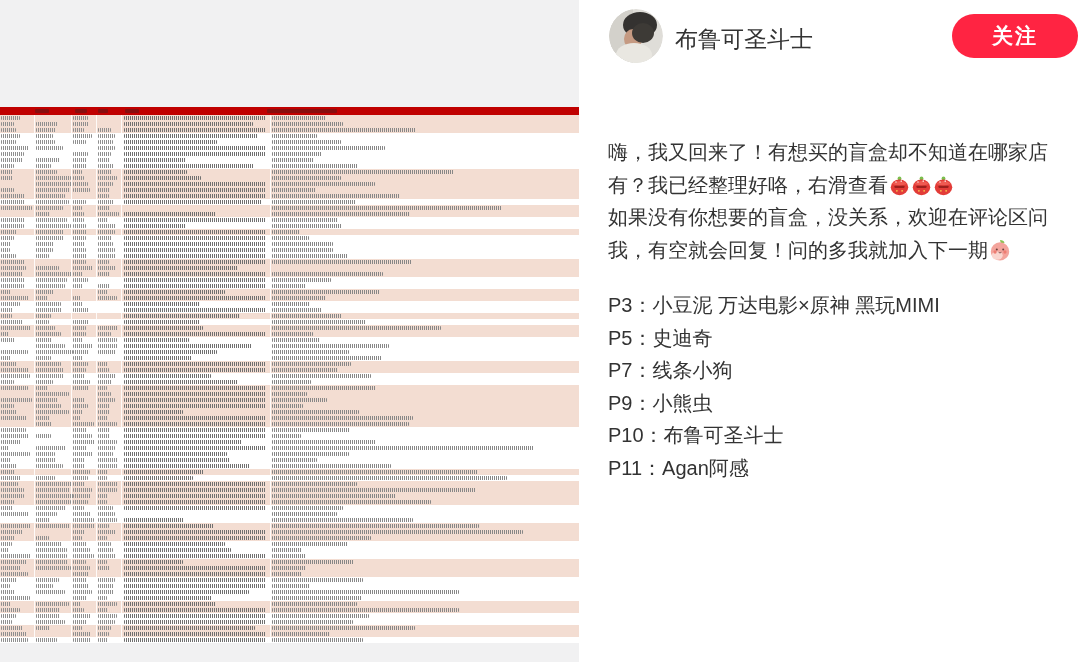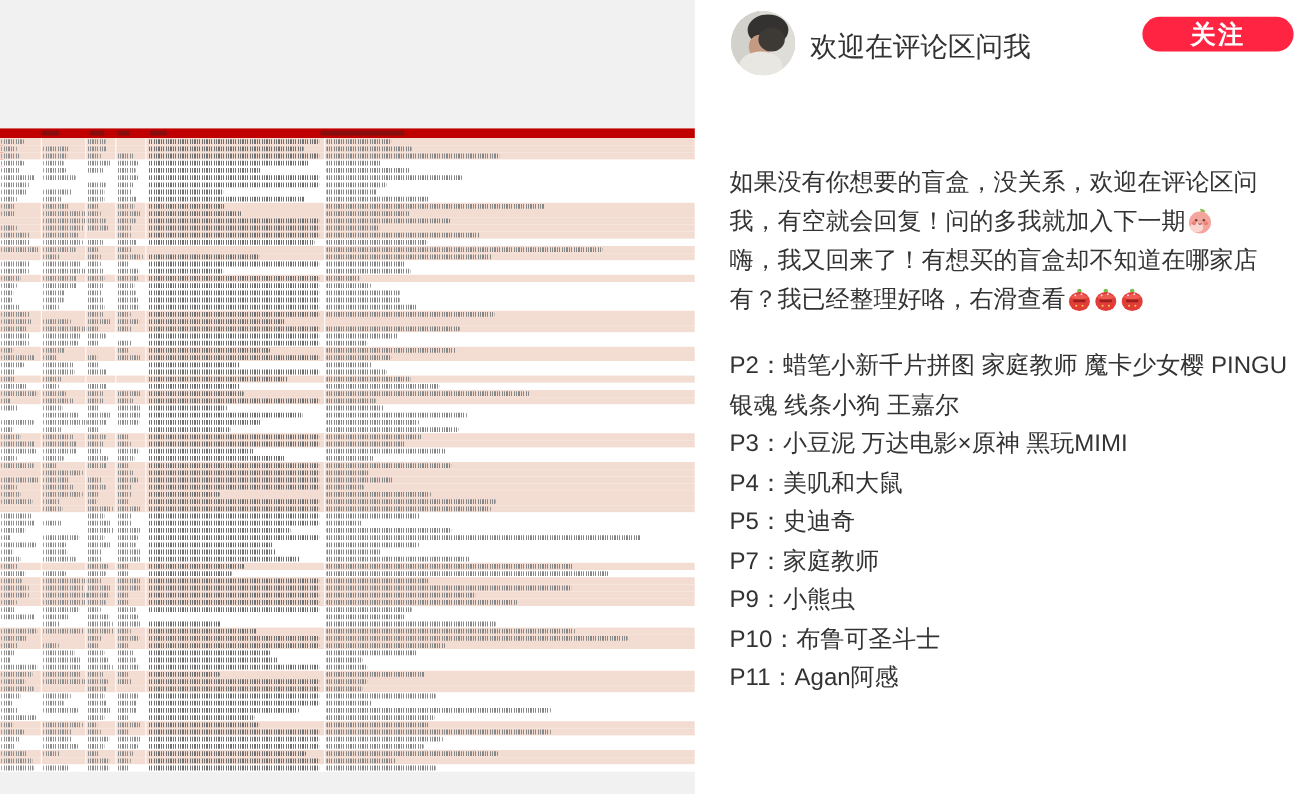--- a/index.html
+++ b/index.html
@@ -49,21 +49,21 @@
   }
   .profile-row{position:absolute;left:0;top:0;width:500px;height:72px;}
   .avatar{
     position:absolute;left:29px;top:9px;width:54px;height:54px;border-radius:50%;
     overflow:hidden;cursor:pointer;
   }
   .author-name{
     position:absolute;left:95px;top:24px;font-size:23px;color:#333;cursor:pointer;
   }
   .follow-btn{
-    position:absolute;left:372px;top:14px;width:126px;height:29px;
+    position:absolute;left:372px;top:14px;width:126px;height:44px;
     background:var(--follow,#ff2442);color:#fff;border:none;border-radius:22px;
     font-size:21px;font-weight:bold;letter-spacing:2px;cursor:pointer;
     font-family:inherit;
   }
   .post-title{
     position:absolute;left:28px;top:90px;width:468px;
     font-size:24px;font-weight:bold;color:#333;line-height:32px;
   }
   .post-body{
     position:absolute;left:28px;top:136px;width:468px;
@@ -789,36 +789,26 @@
           <g clip-path="url(#av)">
             <rect x="0" y="0" width="54" height="54" fill="#dfddd8"></rect>
             <rect x="0" y="0" width="24" height="54" fill="#d3d1cb"></rect>
             <ellipse cx="31" cy="16" rx="17" ry="13" fill="#343230"></ellipse>
             <ellipse cx="24" cy="30" rx="9" ry="10" fill="#c59a82"></ellipse>
             <ellipse cx="34" cy="24" rx="11" ry="10" fill="#3d3a36"></ellipse>
             <ellipse cx="25" cy="46" rx="18" ry="12" fill="#e9e7e1"></ellipse>
           </g>
         </svg>
       </div>
-      <span class="author-name">欢迎在评论区问我</span>
+      <span class="author-name">布鲁可圣斗士</span>
       <button class="follow-btn">关注</button>
     </div>
 
 
     <div class="post-body">
-      <p><span>如果没有你想要的盲盒，没关系，欢迎在评论区问我，有空就会回复！问的多我就加入下一期</span><span class="emoji"><svg width="22" height="22" viewBox="0 0 24 24">
-              <path d="M12 1 Q16 1 17 4 L13 5 Z" fill="#8cc152"></path>
-              <circle cx="12" cy="13.5" r="10" fill="#f3a49c"></circle>
-              <ellipse cx="9" cy="18" rx="6" ry="4.5" fill="#fad6cf"></ellipse>
-              <circle cx="8.5" cy="11.5" r="1.1" fill="#6b3f3a"></circle>
-              <circle cx="15.5" cy="11.5" r="1.1" fill="#6b3f3a"></circle>
-              <circle cx="6.6" cy="14.2" r="1.8" fill="#ee7d72"></circle>
-              <circle cx="17.4" cy="14.2" r="1.8" fill="#ee7d72"></circle>
-              <path d="M10.5 14.5 Q12 16 13.5 14.5" stroke="#6b3f3a" stroke-width="0.9" fill="none"></path>
-            </svg></span></p>
       <p><span>嗨，我又回来了！有想买的盲盒却不知道在哪家店有？我已经整理好咯，右滑查看</span><span class="emoji"><svg width="21" height="21" viewBox="0 0 24 24">
               <circle cx="12" cy="4" r="2.2" fill="#7bbf4e"></circle>
               <ellipse cx="12" cy="14" rx="10" ry="9" fill="#e23c38"></ellipse>
               <path d="M3 10 Q12 3.5 21 10 Q12 14 3 10 Z" fill="#ef5a52"></path>
               <circle cx="8" cy="8" r="0.9" fill="#fbe3e0"></circle>
               <circle cx="14" cy="7" r="0.9" fill="#fbe3e0"></circle>
               <rect x="6" y="12.2" width="12" height="2.6" rx="1.3" fill="#9c1f1d"></rect>
               <circle cx="9" cy="18" r="1" fill="#f6c54f"></circle>
               <circle cx="15" cy="18" r="1" fill="#f6c54f"></circle>
             </svg></span><span class="emoji"><svg width="21" height="21" viewBox="0 0 24 24">
@@ -833,27 +823,35 @@
             </svg></span><span class="emoji"><svg width="21" height="21" viewBox="0 0 24 24">
               <circle cx="12" cy="4" r="2.2" fill="#7bbf4e"></circle>
               <ellipse cx="12" cy="14" rx="10" ry="9" fill="#e23c38"></ellipse>
               <path d="M3 10 Q12 3.5 21 10 Q12 14 3 10 Z" fill="#ef5a52"></path>
               <circle cx="8" cy="8" r="0.9" fill="#fbe3e0"></circle>
               <circle cx="14" cy="7" r="0.9" fill="#fbe3e0"></circle>
               <rect x="6" y="12.2" width="12" height="2.6" rx="1.3" fill="#9c1f1d"></rect>
               <circle cx="9" cy="18" r="1" fill="#f6c54f"></circle>
               <circle cx="15" cy="18" r="1" fill="#f6c54f"></circle>
             </svg></span></p>
+      <p><span>如果没有你想要的盲盒，没关系，欢迎在评论区问我，有空就会回复！问的多我就加入下一期</span><span class="emoji"><svg width="22" height="22" viewBox="0 0 24 24">
+              <path d="M12 1 Q16 1 17 4 L13 5 Z" fill="#8cc152"></path>
+              <circle cx="12" cy="13.5" r="10" fill="#f3a49c"></circle>
+              <ellipse cx="9" cy="18" rx="6" ry="4.5" fill="#fad6cf"></ellipse>
+              <circle cx="8.5" cy="11.5" r="1.1" fill="#6b3f3a"></circle>
+              <circle cx="15.5" cy="11.5" r="1.1" fill="#6b3f3a"></circle>
+              <circle cx="6.6" cy="14.2" r="1.8" fill="#ee7d72"></circle>
+              <circle cx="17.4" cy="14.2" r="1.8" fill="#ee7d72"></circle>
+              <path d="M10.5 14.5 Q12 16 13.5 14.5" stroke="#6b3f3a" stroke-width="0.9" fill="none"></path>
+            </svg></span></p>
       <div class="spacer"></div>
       <div id="inventory-list">
-          <div>P2：蜡笔小新千片拼图 家庭教师 魔卡少女樱 PINGU 银魂 线条小狗 王嘉尔</div>
           <div>P3：小豆泥 万达电影×原神 黑玩MIMI</div>
-          <div>P4：美叽和大鼠</div>
           <div>P5：史迪奇</div>
-          <div>P7：家庭教师</div>
+          <div>P7：线条小狗</div>
           <div>P9：小熊虫</div>
           <div>P10：布鲁可圣斗士</div>
           <div>P11：Agan阿感</div>
         </div>
     </div>
 
   </div>
 </div>
 
 </body></html>

